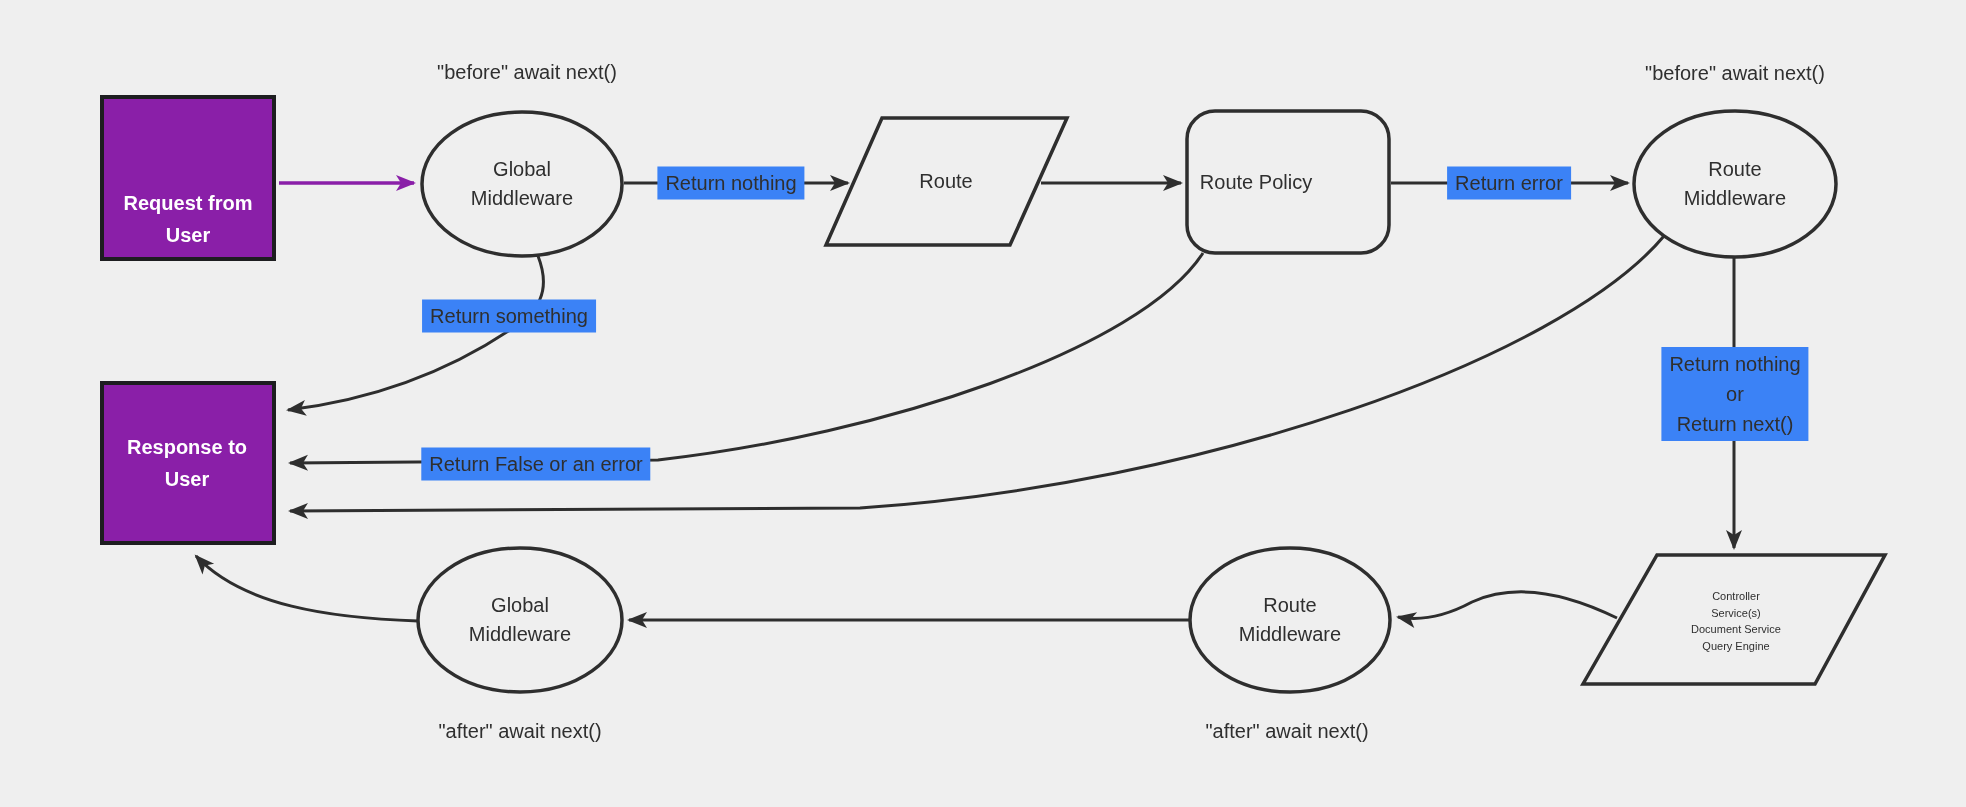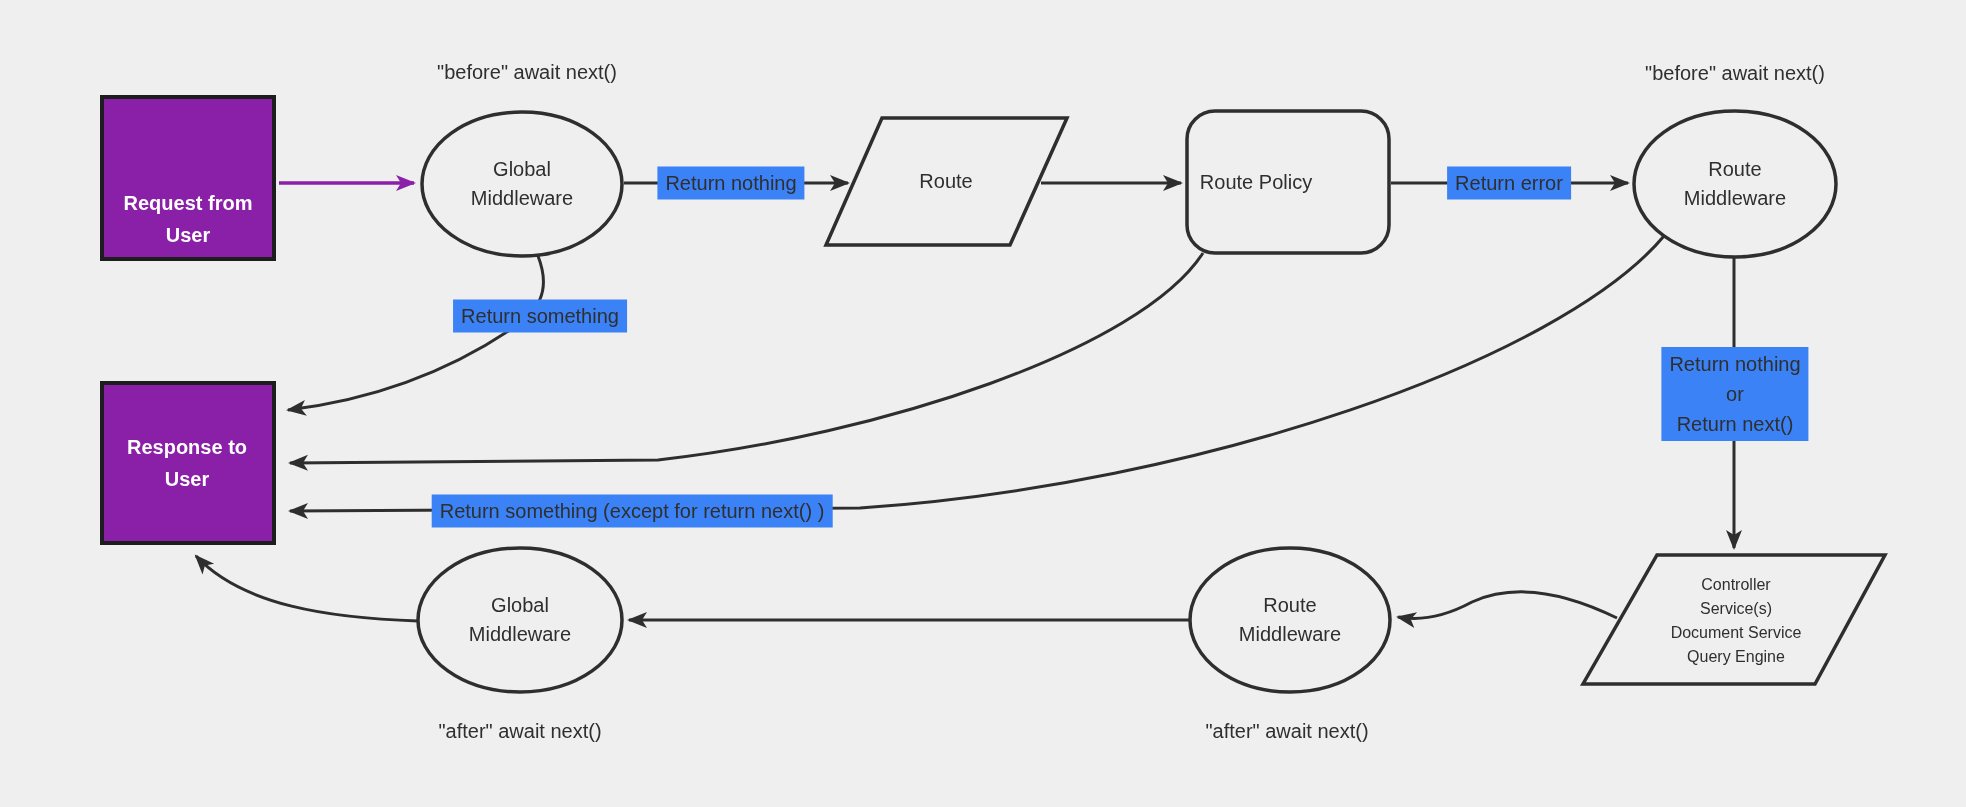--- a/index.html
+++ b/index.html
@@ -24,21 +24,21 @@
     background:#3b82f6;
     padding:2px 8px;
   }
   .node-lbl{ pointer-events:none; }
   .purple-lbl{
     color:#ffffff;
     font-weight:bold;
     line-height:1.6;
   }
   .small-lbl{
-    font-size:16px;
+    font-size:11px;
     line-height:1.5;
     text-align:center;
   }
 </style>
 </head>
 <body>
 
 <div class="stage">
 
   <svg width="1966" height="807" viewBox="0 0 1966 807">
@@ -96,19 +96,19 @@
 Service(s)
 Document Service
 Query Engine</div>
   <div class="lbl node-lbl" style="left:1290px; top:620px;">Route
 Middleware</div>
   <div class="lbl node-lbl" style="left:520px; top:620px;">Global
 Middleware</div>
 
   <div class="lbl edge-lbl" style="left:731px; top:183px;">Return nothing</div>
   <div class="lbl edge-lbl" style="left:1509px; top:183px;">Return error</div>
-  <div class="lbl edge-lbl" style="left:540px; top:316px;">Return something</div>
-  <div class="lbl edge-lbl" style="left:632px; top:511px;">Return something (except for return next() )</div>
+  <div class="lbl edge-lbl" style="left:509px; top:316px;">Return something</div>
+  <div class="lbl edge-lbl" style="left:536px; top:464px;">Return False or an error</div>
   <div class="lbl edge-lbl" style="left:1735px; top:394px; line-height:1.5;">Return nothing
 or
 Return next()</div>
 
 </div>
 
 </body></html>

